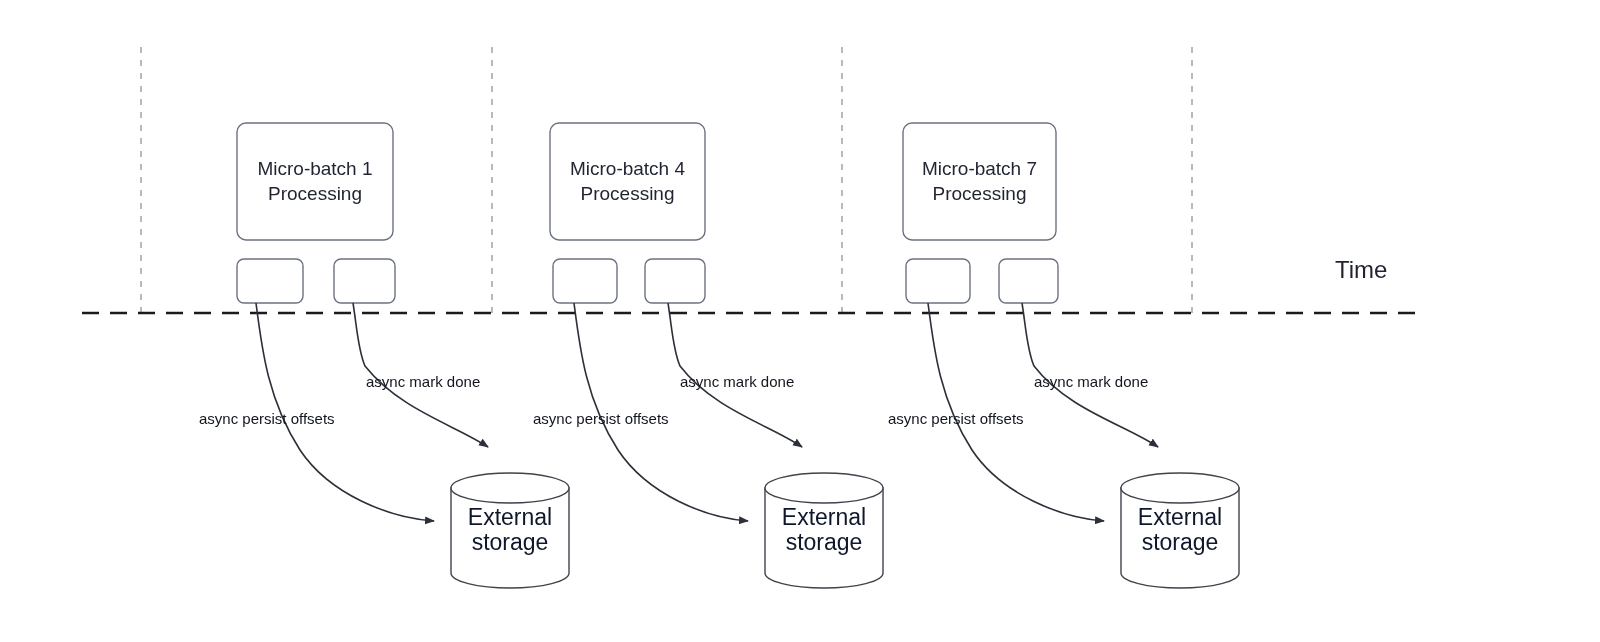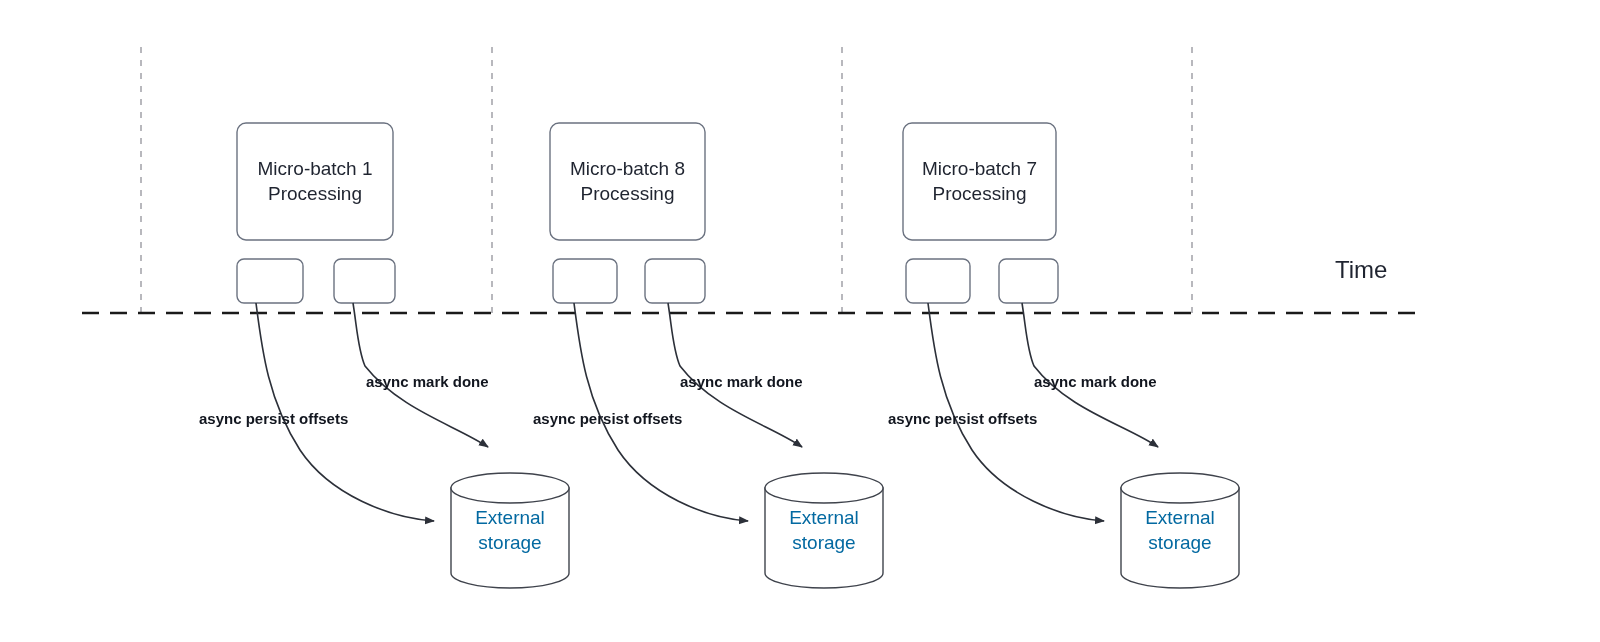--- a/index.html
+++ b/index.html
@@ -28,32 +28,32 @@
     color: #1f2430;
     font-size: 19px;
     line-height: 25px;
     font-family: "Liberation Sans", sans-serif;
     white-space: pre-line;
     pointer-events: none;
   }
   .cyl-label {
     position: absolute;
     text-align: center;
-    color: #0369a1;
-    font-size: 19px;
+    color: #0f172a;
+    font-size: 23px;
     line-height: 25px;
     font-family: "Liberation Sans", sans-serif;
     white-space: pre-line;
     pointer-events: none;
   }
   .edge-label {
     position: absolute;
     color: #12161f;
     font-size: 15px;
-    font-weight: bold;
+    font-weight: normal;
     font-family: "Liberation Sans", sans-serif;
     white-space: nowrap;
   }
   .axis-label {
     position: absolute;
     color: #1f2430;
     font-size: 24px;
     font-family: "Liberation Sans", sans-serif;
     white-space: nowrap;
   }
@@ -121,21 +121,21 @@
     </g>
   </svg>
 
   <div class="box-label" style="left:237px; top:156px; width:156px;">Micro-batch 1
 Processing</div>
   <div class="cyl-label" style="left:451px; top:505px; width:118px;">External
 storage</div>
   <div class="edge-label" style="left:199px; top:410px;">async persist offsets</div>
   <div class="edge-label" style="left:366px; top:373px;">async mark done</div>
 
-  <div class="box-label" style="left:550px; top:156px; width:155px;">Micro-batch 8
+  <div class="box-label" style="left:550px; top:156px; width:155px;">Micro-batch 4
 Processing</div>
   <div class="cyl-label" style="left:765px; top:505px; width:118px;">External
 storage</div>
   <div class="edge-label" style="left:533px; top:410px;">async persist offsets</div>
   <div class="edge-label" style="left:680px; top:373px;">async mark done</div>
 
   <div class="box-label" style="left:903px; top:156px; width:153px;">Micro-batch 7
 Processing</div>
   <div class="cyl-label" style="left:1121px; top:505px; width:118px;">External
 storage</div>

